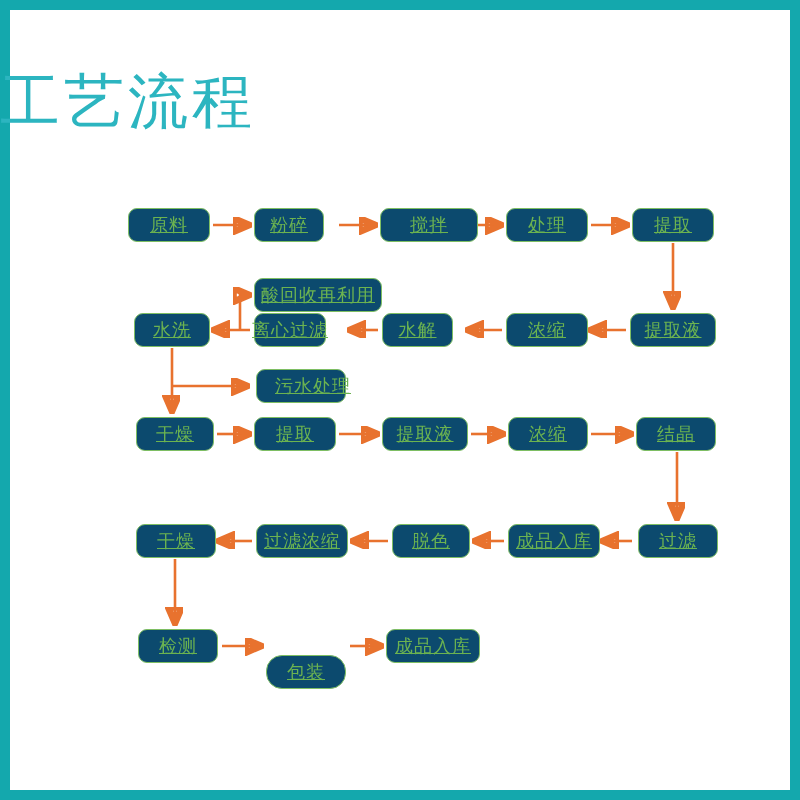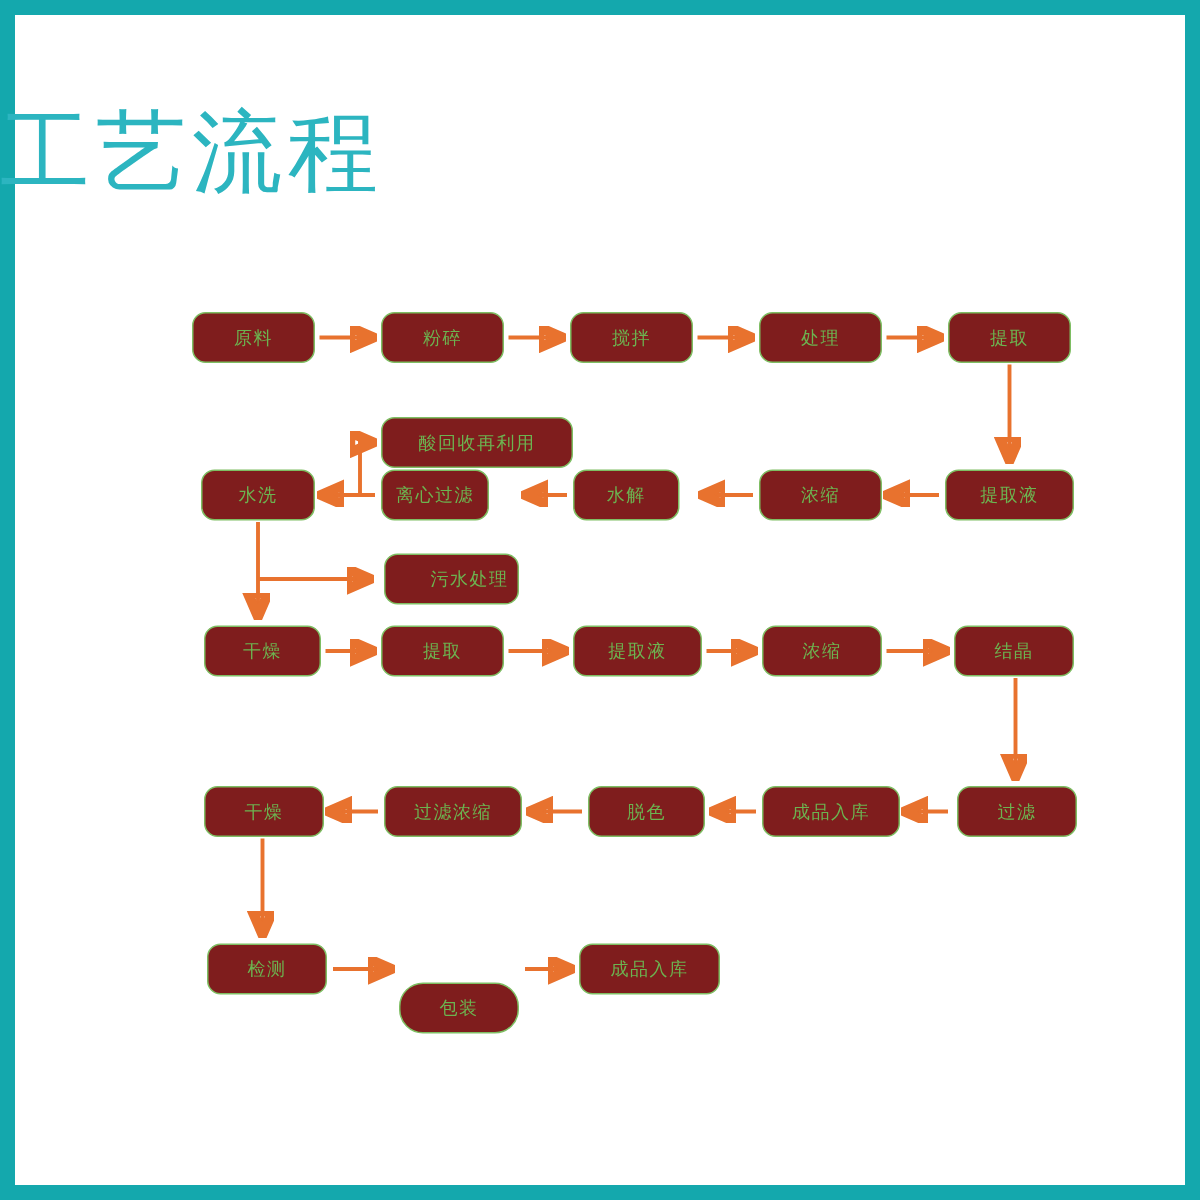--- a/index.html
+++ b/index.html
@@ -39,30 +39,31 @@
   #canvas {
     position: absolute;
     left: 0; top: 0;
     width: 800px; height: 800px;
   }
   .node {
     position: absolute;
     box-sizing: border-box;
     border: 1.6px solid #7ebe63;
     border-radius: 9px;
-    background: #7f1d1d;
+    background: #0c4a6e;
     color: #6cb350;
-    font-size: 12px;
+    font-size: 18px;
     line-height: 1;
     display: flex;
     align-items: center;
     justify-content: center;
     white-space: nowrap;
     letter-spacing: 1px;
     height: 34px;
+    text-decoration: underline;
   }
   svg#edges {
     position: absolute;
     left: 0; top: 0;
     width: 800px;
     height: 800px;
     overflow: visible;
   }
   svg#edges path, svg#edges line {
     stroke: #e8722e;
@@ -118,22 +119,22 @@
       <line x1="388" y1="541" x2="354" y2="541" marker-end="url(#ah)"></line>
       <line x1="252" y1="541" x2="220" y2="541" marker-end="url(#ah)"></line>
 
       <line x1="175" y1="559" x2="175" y2="622" marker-end="url(#ah)"></line>
 
       <line x1="222" y1="646" x2="260" y2="646" marker-end="url(#ah)"></line>
       <line x1="350" y1="646" x2="380" y2="646" marker-end="url(#ah)"></line>
     </svg>
 
     <div class="node" style="left:128px; top:208px; width:82px;">原料</div>
-    <div class="node" style="left:254px; top:208px; width:82px;">粉碎</div>
-    <div class="node" style="left:380px; top:208px; width:82px;">搅拌</div>
+    <div class="node" style="left:254px; top:208px; width:70px;">粉碎</div>
+    <div class="node" style="left:380px; top:208px; width:98px;">搅拌</div>
     <div class="node" style="left:506px; top:208px; width:82px;">处理</div>
     <div class="node" style="left:632px; top:208px; width:82px;">提取</div>
 
     <div class="node" style="left:254px; top:278px; width:128px;">酸回收再利用</div>
 
     <div class="node" style="left:134px; top:313px; width:76px;">水洗</div>
     <div class="node" style="left:254px; top:313px; width:72px;">离心过滤</div>
     <div class="node" style="left:382px; top:313px; width:71px;">水解</div>
     <div class="node" style="left:506px; top:313px; width:82px;">浓缩</div>
     <div class="node" style="left:630px; top:313px; width:86px;">提取液</div>

